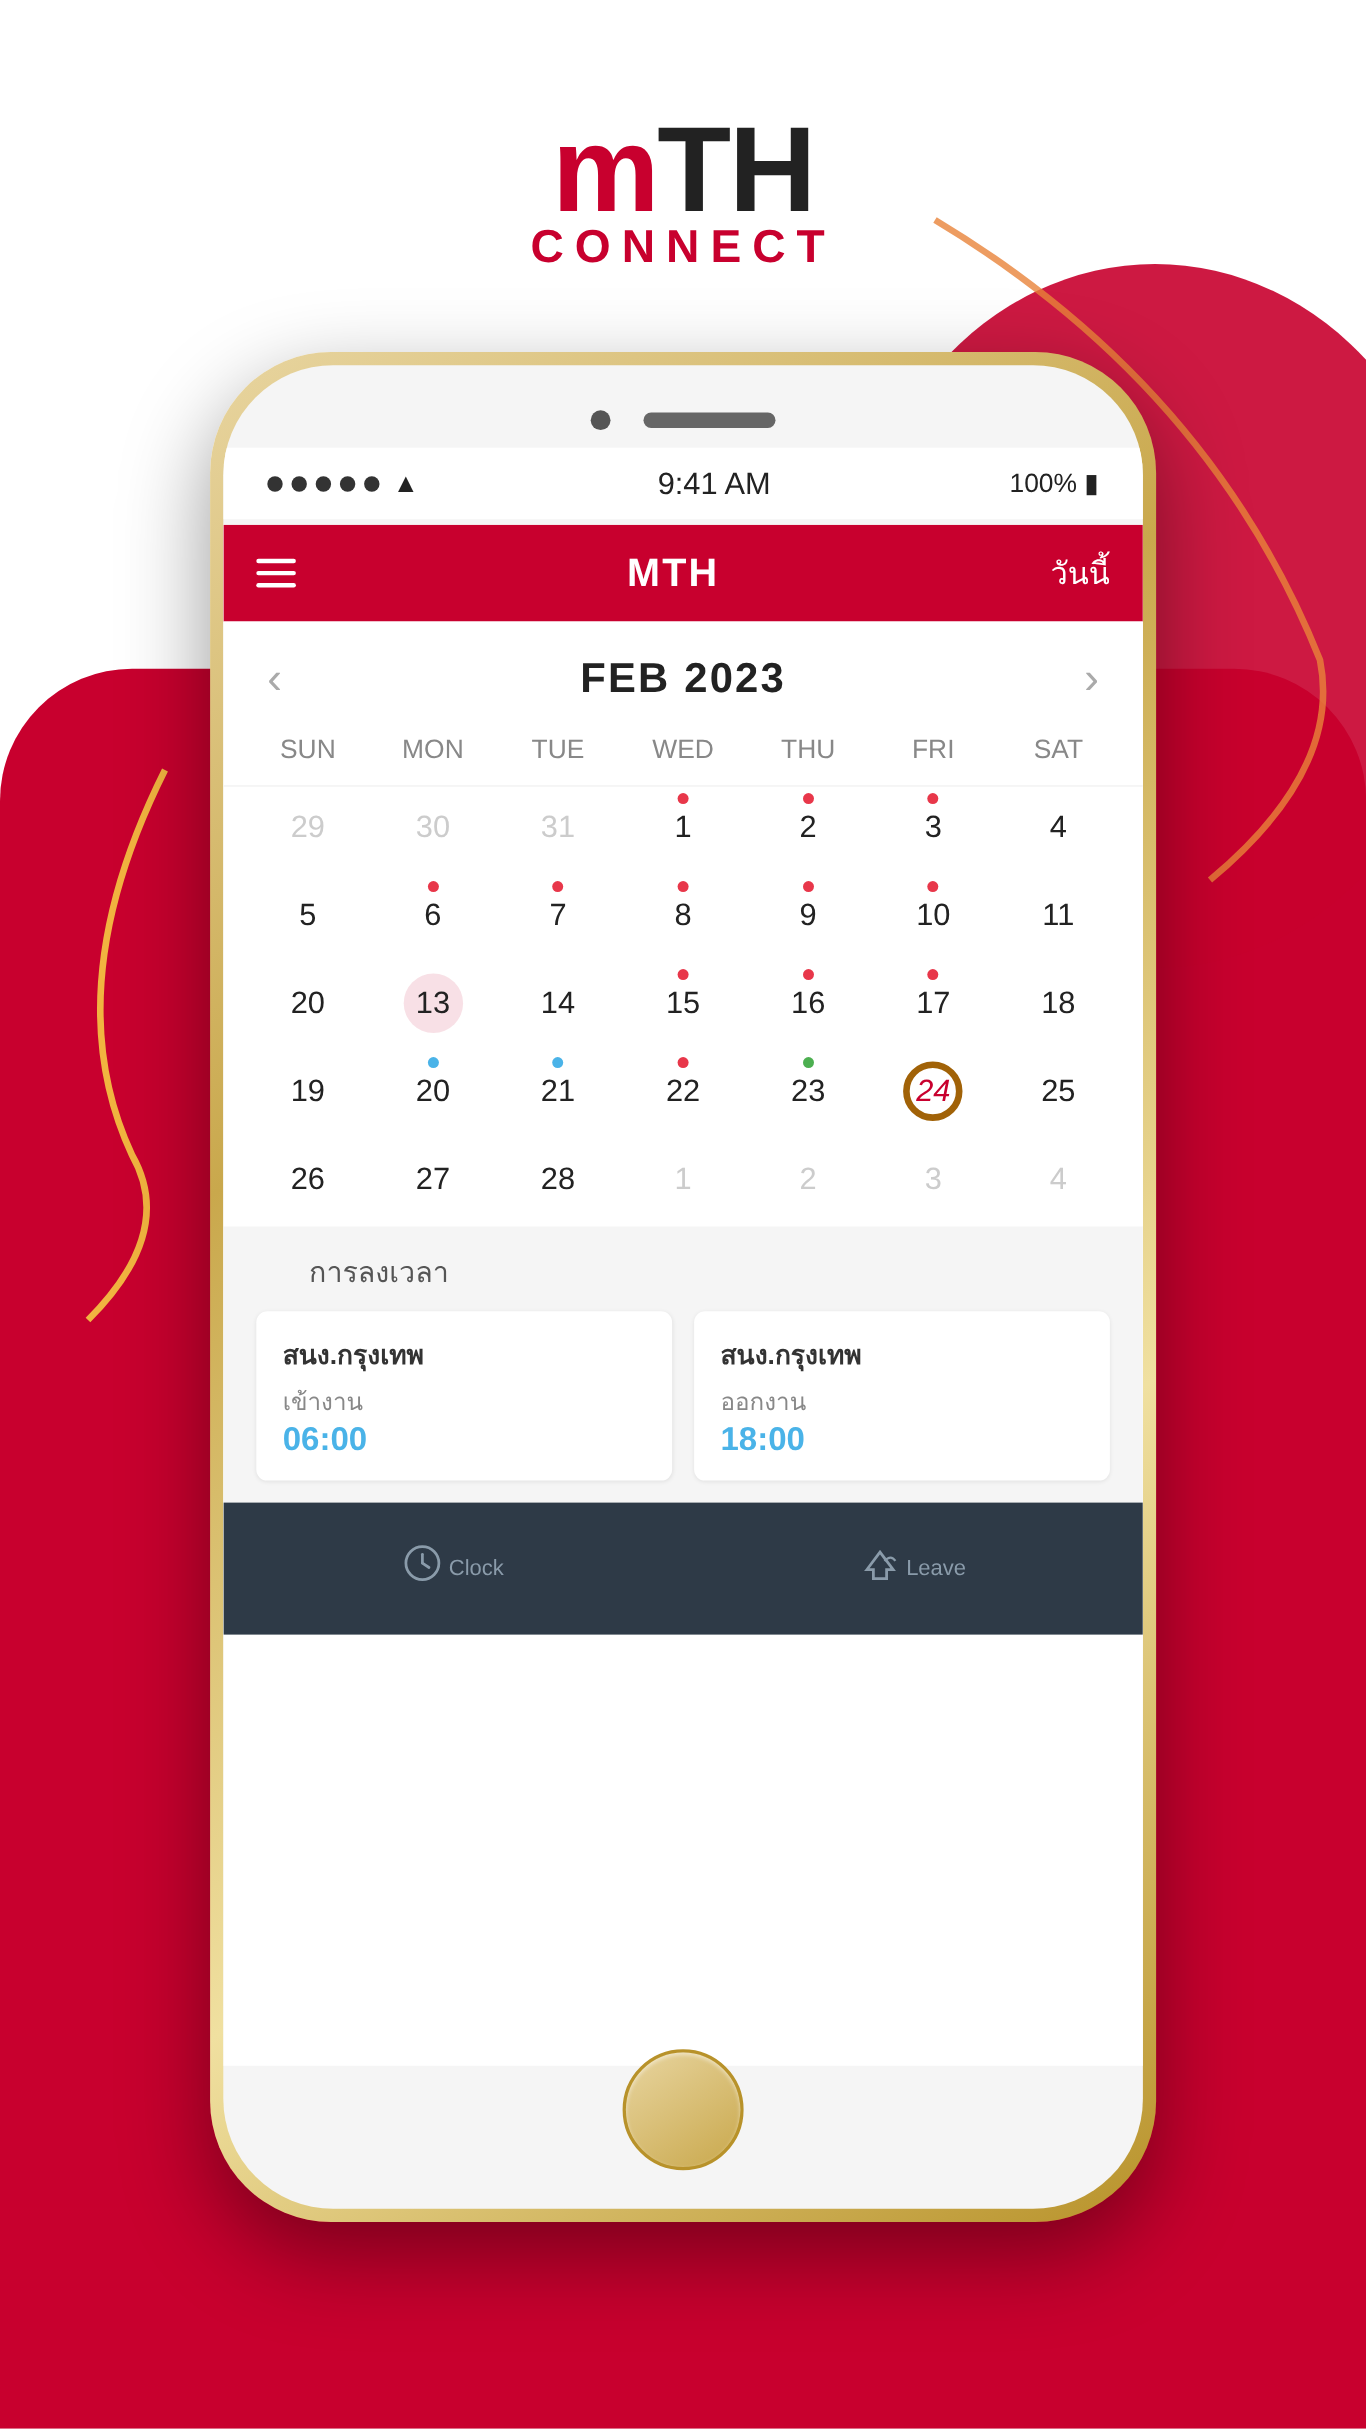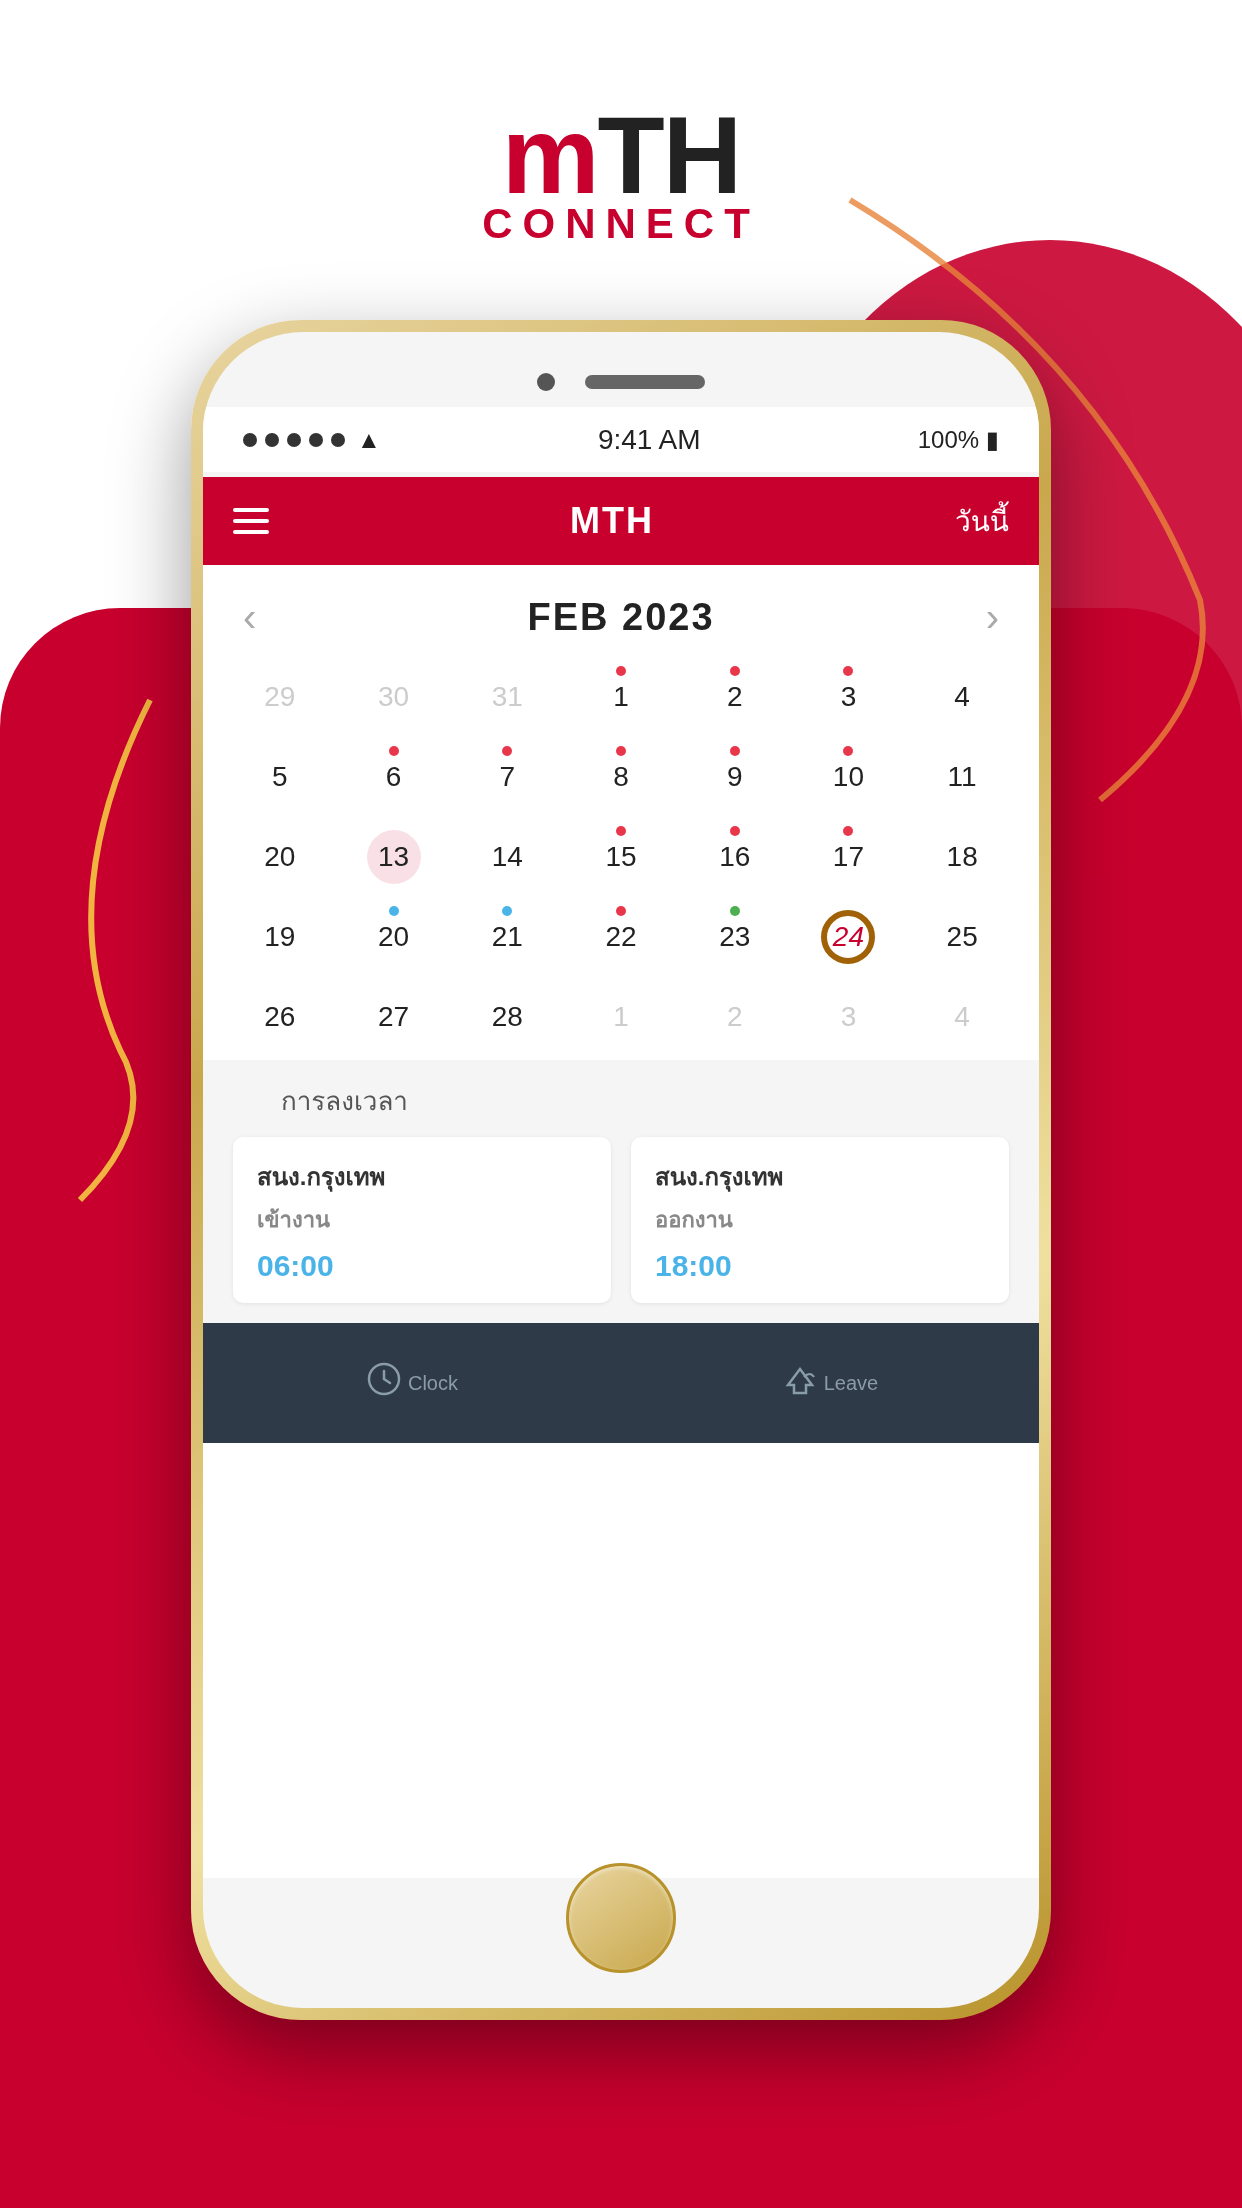--- a/index.html
+++ b/index.html
@@ -321,22 +321,21 @@
     }
     .time-log-location {
       font-size: 24px;
       color: #333;
       font-weight: 600;
       margin-bottom: 6px;
     }
     .time-log-type {
       font-size: 22px;
       color: #888;
-      margin-bottom: 12px;
-      font-weight: bold;
+      margin-bottom: 0;
     }
     .time-log-time {
       font-size: 30px;
       color: #4ab3e8;
       font-weight: 700;
     }
 
     
     .tab-bar {
       display: flex;
@@ -433,20 +432,29 @@
       </div>
 
       <div class="calendar-container">
 
         <div class="cal-nav">
           <div class="cal-nav-arrow">‹</div>
           <div class="cal-month-year">FEB 2023</div>
           <div class="cal-nav-arrow">›</div>
         </div>
 
+        <div class="cal-weekdays">
+          <div class="cal-weekday">SUN</div>
+          <div class="cal-weekday">MON</div>
+          <div class="cal-weekday">TUE</div>
+          <div class="cal-weekday">WED</div>
+          <div class="cal-weekday">THU</div>
+          <div class="cal-weekday">FRI</div>
+          <div class="cal-weekday">SAT</div>
+        </div>
 
         <div class="cal-grid" id="cal-grid">
             <div class="cal-cell other-month"><span class="cal-num">29</span></div>
             <div class="cal-cell other-month"><span class="cal-num">30</span></div>
             <div class="cal-cell other-month"><span class="cal-num">31</span></div>
             <div class="cal-cell"><div class="cal-dot red"></div><span class="cal-num">1</span></div>
             <div class="cal-cell"><div class="cal-dot red"></div><span class="cal-num">2</span></div>
             <div class="cal-cell"><div class="cal-dot red"></div><span class="cal-num">3</span></div>
             <div class="cal-cell"><span class="cal-num">4</span></div>
             <div class="cal-cell"><span class="cal-num">5</span></div>

